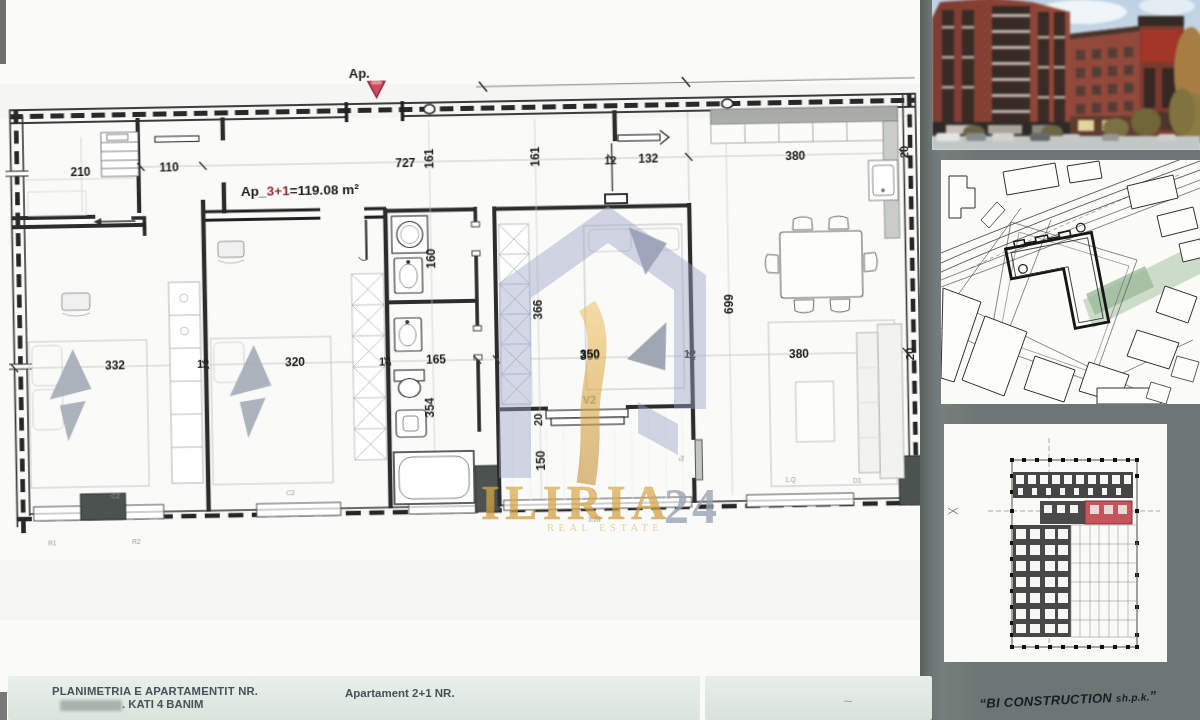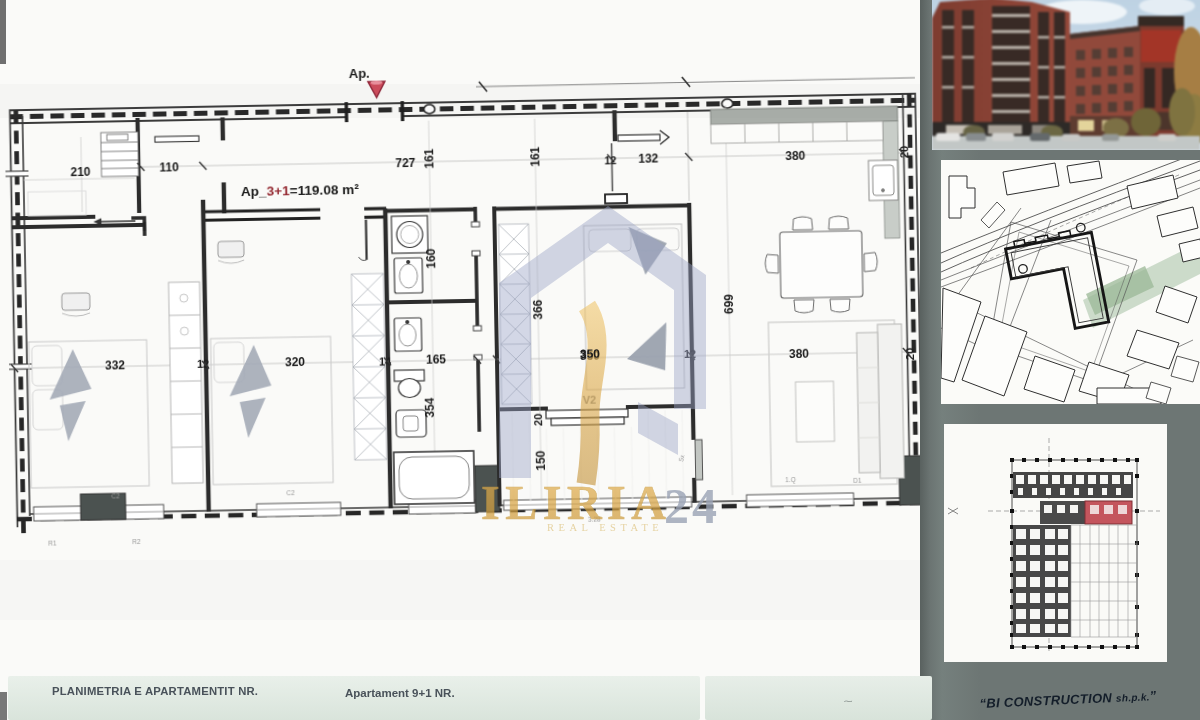--- a/index.html
+++ b/index.html
@@ -787,24 +787,25 @@
         <line x1="127" y1="177" x2="193" y2="177"></line>
         <line x1="127" y1="196" x2="193" y2="196"></line>
         <line x1="127" y1="213" x2="193" y2="213"></line>
 </g>
 </svg>
 
 <div class="abs" style="left:958px;top:692px;width:220px;text-align:center;transform:rotate(-2.6deg);font-size:13px;font-weight:bold;font-style:italic;color:#141e2a;letter-spacing:0.3px;">“BI CONSTRUCTION <span style="font-size:10px;">sh.p.k.</span>”</div>
 
 <div class="abs" style="left:8px;top:676px;width:322px;height:44px;background:linear-gradient(180deg,#e9f0ea,#d9e4db);border-radius:2px;">
   <div style="padding:9px 0 0 44px;font-size:11.3px;font-weight:bold;color:#49525a;letter-spacing:0.2px;">PLANIMETRIA E APARTAMENTIT NR.</div>
+  <div style="padding:1px 0 0 52px;font-size:11.3px;font-weight:bold;color:#49525a;"><span style="display:inline-block;width:62px;height:11px;background:#a9b2ad;border-radius:2px;vertical-align:middle;filter:blur(1.5px);"></span>. KATI 4 BANIM</div>
 </div>
 
 <div class="abs" style="left:296px;top:676px;width:404px;height:44px;background:linear-gradient(180deg,#e9f0ea,#d9e4db);border-radius:2px;">
-  <div style="padding:11px 0 0 49px;font-size:11.5px;font-weight:bold;color:#49525a;">Apartament 9+1 NR.</div>
+  <div style="padding:11px 0 0 49px;font-size:11.5px;font-weight:bold;color:#49525a;">Apartament 2+1 NR.</div>
 </div>
 
 <div class="abs" style="left:705px;top:676px;width:227px;height:44px;background:linear-gradient(180deg,#e7eee8,#d8e3da);border-radius:2px;">
   <div style="padding:18px 0 0 138px;font-size:9px;color:#6a7270;font-style:italic;">⁓</div>
 </div>
 
 <div class="abs" style="left:0;top:0;width:6px;height:64px;background:#6f6f6f;"></div>
 
 <div class="abs" style="left:0;top:692px;width:7px;height:28px;background:#787878;"></div>
 

